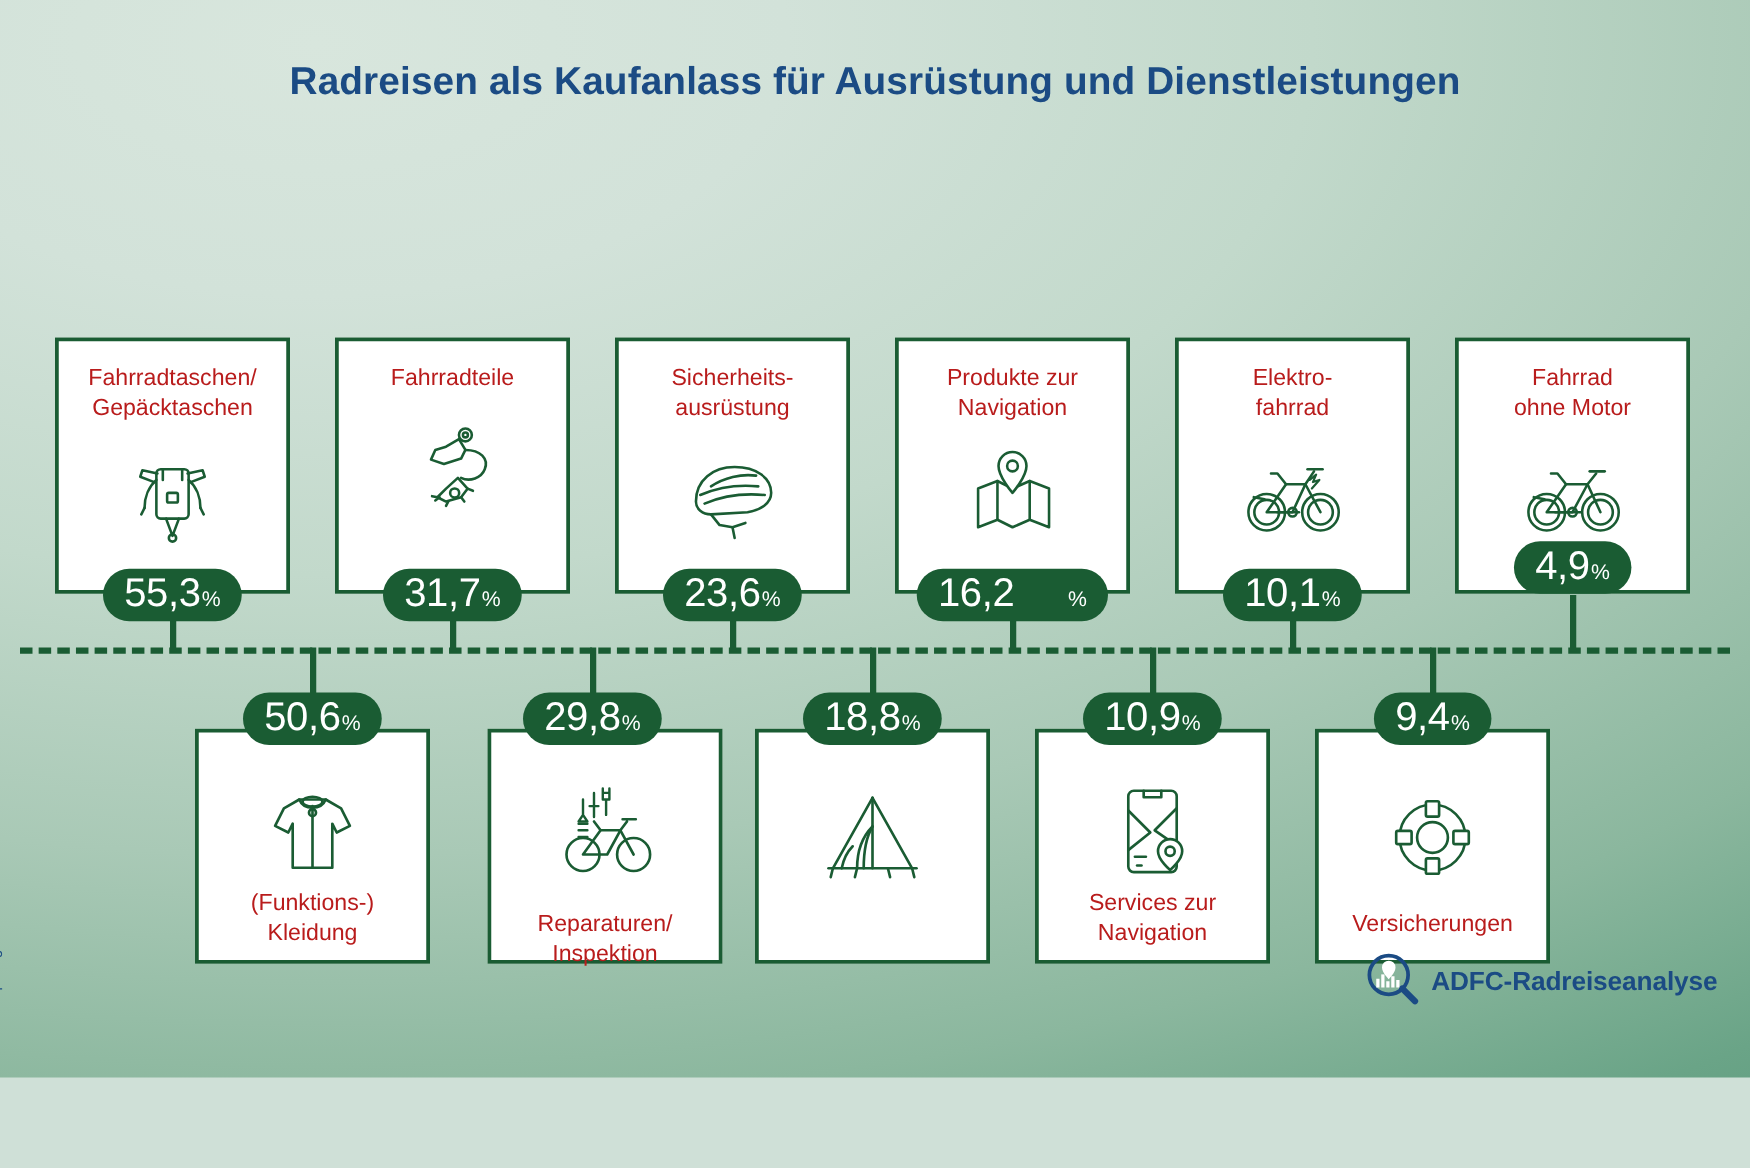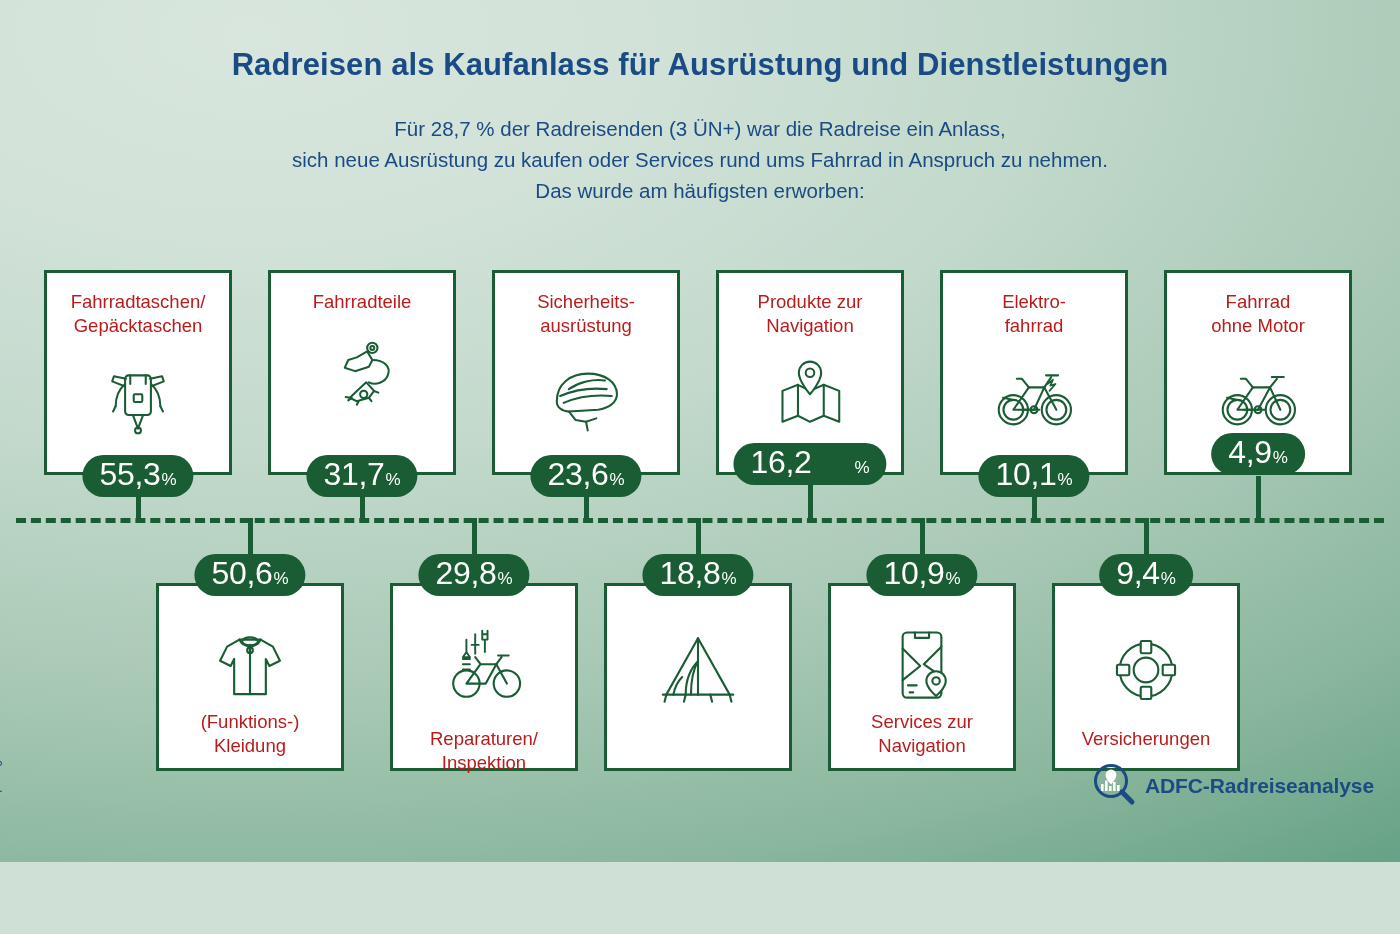--- a/index.html
+++ b/index.html
@@ -177,25 +177,20 @@
     letter-spacing: -0.1px;
   }
 </style>
 </head>
 <body>
 
 <div id="stage">
 
   <div id="header">
     <h1 id="title">Radreisen als Kaufanlass für Ausrüstung und Dienstleistungen</h1>
-    <p id="subtitle">
-      <span class="sub-line">Für 28,7 % der Radreisenden (3 ÜN+) war die Radreise ein Anlass,</span>
-      <span class="sub-line">sich neue Ausrüstung zu kaufen oder Services rund ums Fahrrad in Anspruch zu nehmen.</span>
-      <span class="sub-line">Das wurde am häufigsten erworben:</span>
-    </p>
   </div>
 
   <div id="axis"></div>
 
   <div id="cards-layer">
       <div class="card top" style="left: 44px;">
         <div class="card-label">Fahrradtaschen/
 Gepäcktaschen</div>
         <div class="card-icon">
           <svg width="86" height="86" viewBox="0 0 100 100" fill="none" stroke="#1a5c33" stroke-width="2.4" stroke-linecap="round" stroke-linejoin="round" aria-hidden="true">
@@ -261,21 +256,21 @@
         <div class="card-icon">
           <svg width="86" height="86" viewBox="0 0 100 100" fill="none" stroke="#1a5c33" stroke-width="2.4" stroke-linecap="round" stroke-linejoin="round" aria-hidden="true">
             <path d="M18 44 L36 37 L50 44 L66 37 L84 44 L84 80 L66 73 L50 80 L36 73 L18 80 Z"></path>
             <path d="M36 37 L36 73 M66 37 L66 73"></path>
             <path d="M50 10 a13 13 0 0 0-13 13 c0 10 13 25 13 25 s13-15 13-25 a13 13 0 0 0-13-13 z" fill="#ffffff"></path>
             <circle cx="50" cy="23" r="5"></circle>
           </svg>
         </div>
       </div>
       <div class="stem" style="left: 807.5px; top: 476px; height: 45px;"></div>
-      <div class="badge" style="top: 443px; height: 42px; left: 810px; transform: translateX(-50%); gap: 42px;">
+      <div class="badge" style="top: 455px; height: 42px; left: 810px; transform: translateX(-50%); gap: 42px;">
         <span class="val">16,2</span>
         <span class="pct">%</span>
       </div>
       <div class="card top" style="left: 940px;">
         <div class="card-label">Elektro-
 fahrrad</div>
         <div class="card-icon">
           <svg width="86" height="86" viewBox="0 0 100 100" fill="none" stroke="#1a5c33" stroke-width="2.4" stroke-linecap="round" stroke-linejoin="round" aria-hidden="true">
             <circle cx="26" cy="66" r="17"></circle>
             <circle cx="26" cy="66" r="11.5"></circle>

